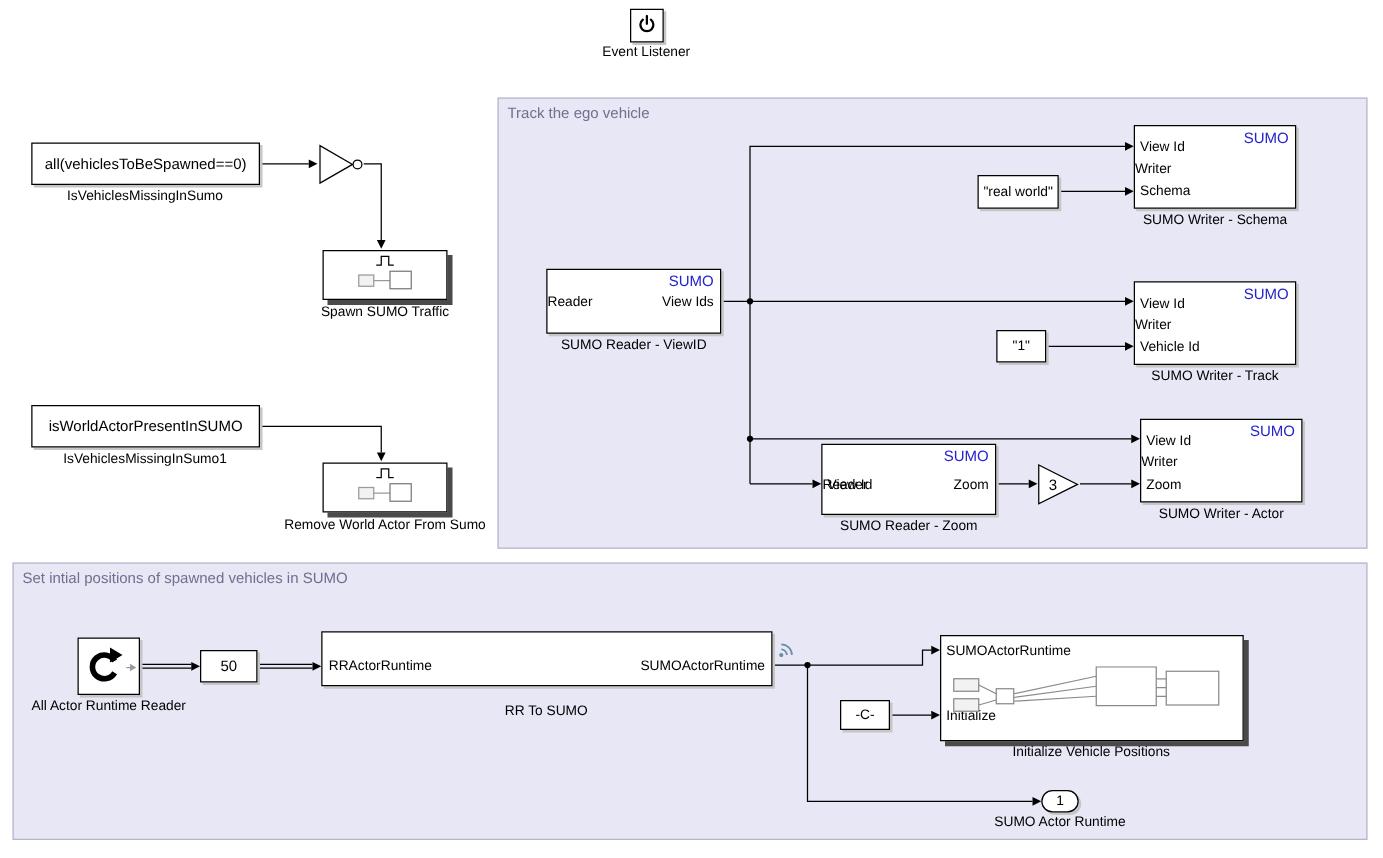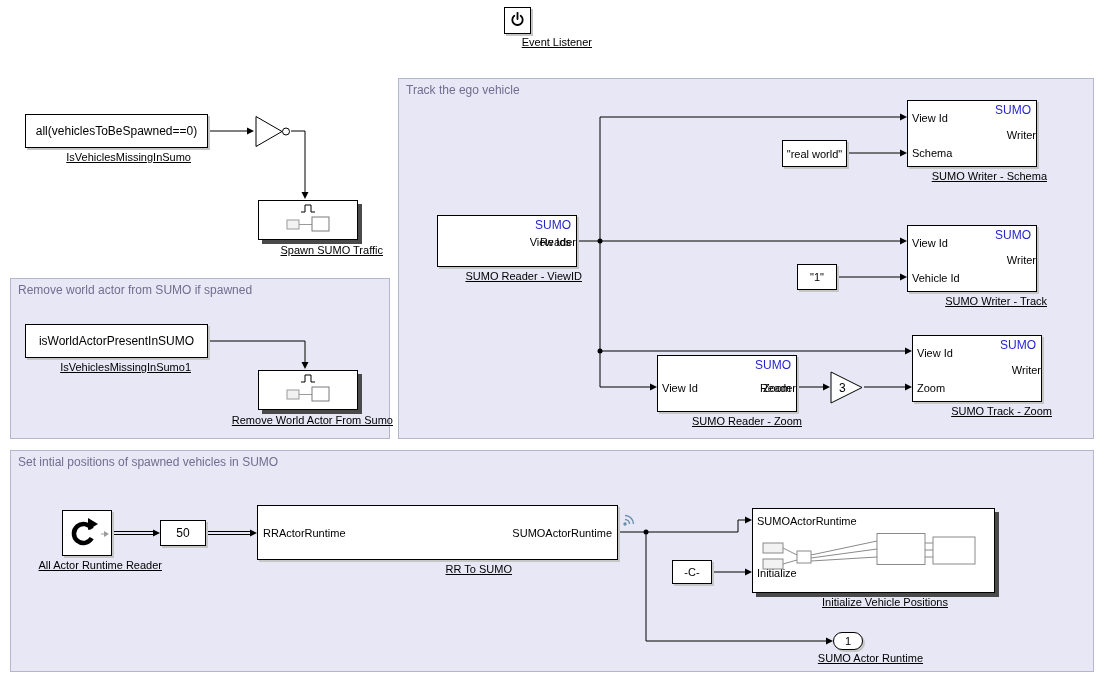--- a/index.html
+++ b/index.html
@@ -12,39 +12,36 @@
   .wires { position:absolute; left:0; top:0; }
   .wires path { stroke:#000; stroke-width:1; fill:none; }
   .wires polygon, .wires circle { fill:#000; stroke:none; }
 
   .block { position:absolute; background:#fff; border:1px solid #000; box-sizing:border-box;
            box-shadow:2px 2px 0 #c6c6c6; }
   .block.heavy { box-shadow:4px 4px 0 #4a4a4a; }
   .center-text { display:flex; align-items:center; justify-content:center; font-size:12px; white-space:nowrap; }
   .shape { position:absolute; }
 
-  .blabel { position:absolute; font-size:11px; text-align:right; color:#000; white-space:nowrap;text-decoration:underline; }
+  .blabel { position:absolute; font-size:11px; text-align:center; color:#000; white-space:nowrap; }
 
   .rw { font-size:11px; }
   .pl { position:absolute; font-size:11px; white-space:nowrap; }
-  .pl.center { left:0; right:0; text-align:right; }
+  .pl.center { left:0; right:0; text-align:left; }
   .tag { position:absolute; top:2px; right:5px; font-size:12px; color:var(--sumo-tag,#2424cc); }
 
   .subsys { display:flex; flex-direction:column; align-items:center; justify-content:flex-start; padding-top:3px; gap:2px; }
   .outport { border-radius:9px; display:flex; align-items:center; justify-content:center; font-size:11px; }
   svg text { font-family:"Liberation Sans","DejaVu Sans",sans-serif; fill:#000; }
 </style>
 </head>
 <body>
 
 <div class="canvas">
 
-  <div class="area" style="left:10px;top:278px;width:380px;height:161px">
-    <div class="area-title">Remove world actor from SUMO if spawned</div>
-  </div>
   <div class="area" style="left:10px;top:450px;width:1084px;height:222px">
     <div class="area-title">Set intial positions of spawned vehicles in SUMO</div>
   </div>
   <div class="area" style="left:398px;top:78px;width:696px;height:361px">
     <div class="area-title">Track the ego vehicle</div>
   </div>
 
   <svg class="wires" width="1106" height="686">
     <g>
       <path d="M208,131 H247"></path>
@@ -214,39 +211,39 @@
       <text x="9" y="21" font-size="12">3</text>
     </svg>
   </div>
 
   <div class="block rw" style="left:912px;top:335px;width:130px;height:67px">
     <span class="tag">SUMO</span>
     <span class="pl" style="left:4px;top:11px">View Id</span>
     <span class="pl center" style="top:28px">Writer</span>
     <span class="pl" style="left:4px;top:46px">Zoom</span>
   </div>
-  <div class="blabel" style="left:902px;top:405px;width:150px">SUMO Track - Zoom</div>
+  <div class="blabel" style="left:902px;top:405px;width:150px">SUMO Writer - Actor</div>
 
   <div class="block" style="left:62px;top:510px;width:50px;height:46px">
     <svg style="position:absolute;left:5px;top:6px" width="33" height="33" viewBox="0 0 33 33">
       <path d="M23.7 11.8 A9.5 9.5 0 1 0 23.7 21.2" fill="none" stroke="#000" stroke-width="4.5"></path>
       <polygon points="20,1 30,7 20,13" fill="#000"></polygon>
     </svg>
     <svg style="position:absolute;right:1px;top:16px" width="10" height="14" viewBox="0 0 10 14">
       <path d="M1 7 H5" stroke="#9a9a9a" fill="none"></path>
       <polygon points="9,7 4,4 4,10" fill="#9a9a9a"></polygon>
     </svg>
   </div>
   <div class="blabel" style="left:12px;top:559px;width:150px">All Actor Runtime Reader</div>
 
   <div class="block center-text" style="left:160px;top:520px;width:46px;height:26px">
     <span>50</span>
   </div>
 
-  <div class="block rw" style="left:257px;top:505px;width:361px;height:55px">
+  <div class="block rw" style="left:257px;top:505px;width:361px;height:44px">
     <span class="pl" style="left:5px;top:21px">RRActorRuntime</span>
     <span class="pl" style="right:5px;top:21px">SUMOActorRuntime</span>
   </div>
   <div class="blabel" style="left:362px;top:563px;width:150px">RR To SUMO</div>
 
   <svg style="position:absolute;left:620px;top:511px" width="18" height="18" viewBox="0 0 18 18">
     <circle cx="5" cy="13" r="1.7" fill="#6b8fa9"></circle>
     <path d="M9.5,13 A4.5,4.5 0 0 0 5,8.5" fill="none" stroke="#6b8fa9" stroke-width="1.4"></path>
     <path d="M13.5,13 A8.5,8.5 0 0 0 5,4.5" fill="none" stroke="#6b8fa9" stroke-width="1.4"></path>
   </svg>

